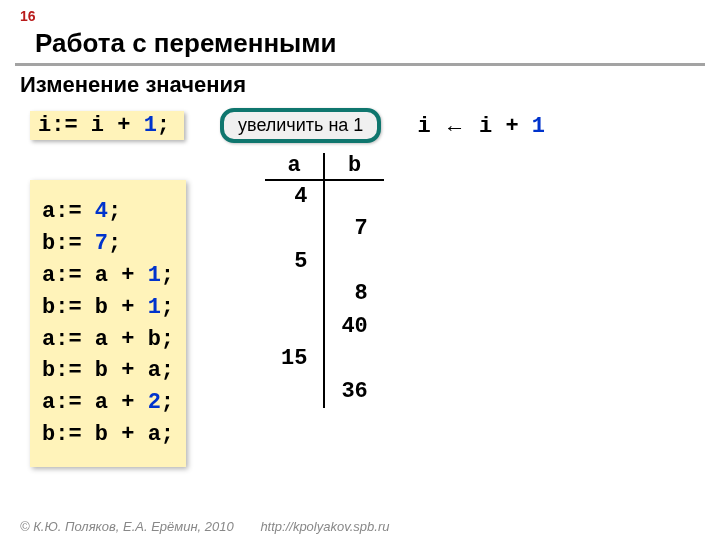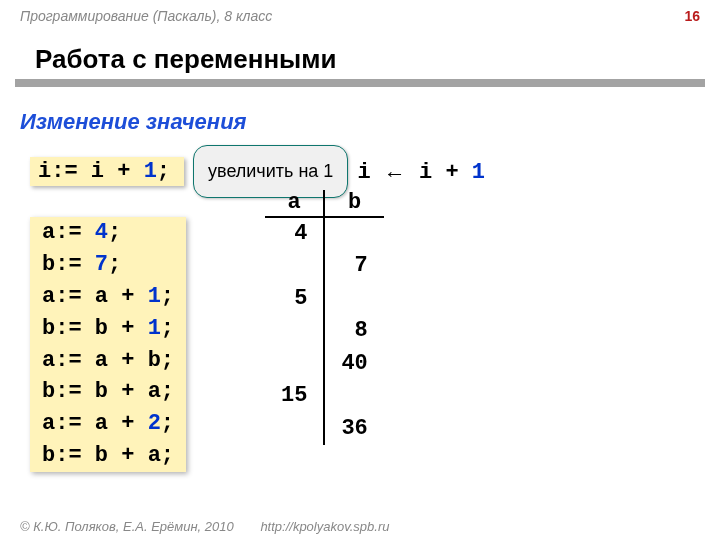--- a/index.html
+++ b/index.html
@@ -16,67 +16,66 @@
     font-size: 14px;
     padding: 8px 20px 2px;
     display: flex;
     justify-content: space-between;
   }
   .breadcrumb .page-num { color: #b91c1c; font-style: normal; font-weight: bold; font-family: Arial, sans-serif; }
   .title {
     font-size: 26px;
     font-weight: bold;
     padding: 2px 20px 4px;
-    border-bottom: 8px solid #a3a3a3;
-    margin: 16px 15px;
+    border-bottom: 3px solid #a3a3a3;
+    margin: 0 15px;
   }
   .subtitle {
     font-size: 22px;
     font-weight: bold;
-    color: #1d4ed8;
+    color: #000000;
     padding: 6px 20px 10px;
-    font-style: italic;
   }
   .content {
     position: relative;
     padding: 0 30px;
   }
   .code-inline {
     display: inline-block;
     background: #fff3ba;
     padding: 2px 14px 2px 8px;
     font-family: "Courier New", monospace;
     font-size: 22px;
     font-weight: bold;
     box-shadow: 2px 2px 4px rgba(0,0,0,0.3);
   }
   .row1 {
     display: flex;
     align-items: center;
-    gap: 9px;
+    gap: 36px;
   }
   .callout {
     background: #f0f0f0;
-    border: 1px solid #0f766e;
+    border: 4px solid #0f766e;
     border-radius: 14px;
-    padding: 15px 14px;
+    padding: 3px 14px;
     font-size: 18px;
     box-shadow: 1px 1px 3px rgba(0,0,0,0.25);
   }
   .pseudo {
     font-family: "Courier New", monospace;
     font-size: 22px;
     font-weight: bold;
   }
   .pseudo .arrow { font-family: Arial, sans-serif; }
   .tok-blue { color: #0033cc; }
   .tok-black { color: #000; }
   .code-block {
     background: #fff3ba;
-    padding: 0 12px;
+    padding: 16px 12px;
     font-family: "Courier New", monospace;
     font-size: 22px;
     font-weight: bold;
     line-height: 1.45;
     box-shadow: 2px 2px 5px rgba(0,0,0,0.3);
     white-space: pre;
     position: absolute;
     left: 30px;
     top: 72px;
   }
@@ -109,21 +108,20 @@
     font-size: 13px;
     font-style: italic;
     color: #888;
   }
   .footer .url { margin-left: 23px; }
 </style>
 </head>
 <body>
 
 <div class="breadcrumb">
-  <span>Программирование (Паскаль), 8 класс</span>
   <span class="page-num">16</span>
 </div>
 
 <div class="title">Работа с переменными</div>
 <div class="subtitle">Изменение значения</div>
 
 <div class="content">
 
   <div class="row1">
     <span class="code-inline" id="ex1-code"><span class="tok-black">i</span><span class="tok-black">:= </span><span class="tok-black">i</span><span class="tok-black"> + </span><span class="tok-blue">1</span><span class="tok-black">;</span></span>

